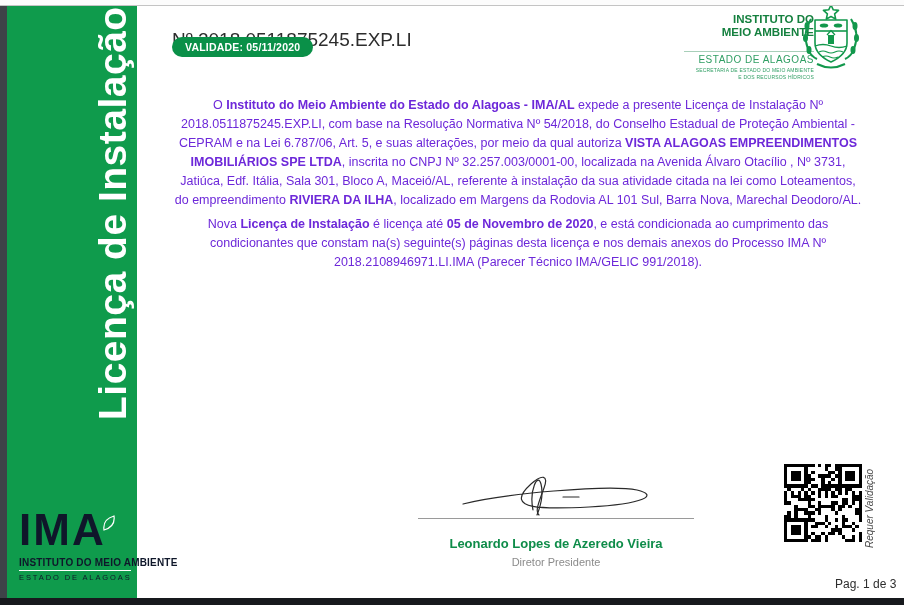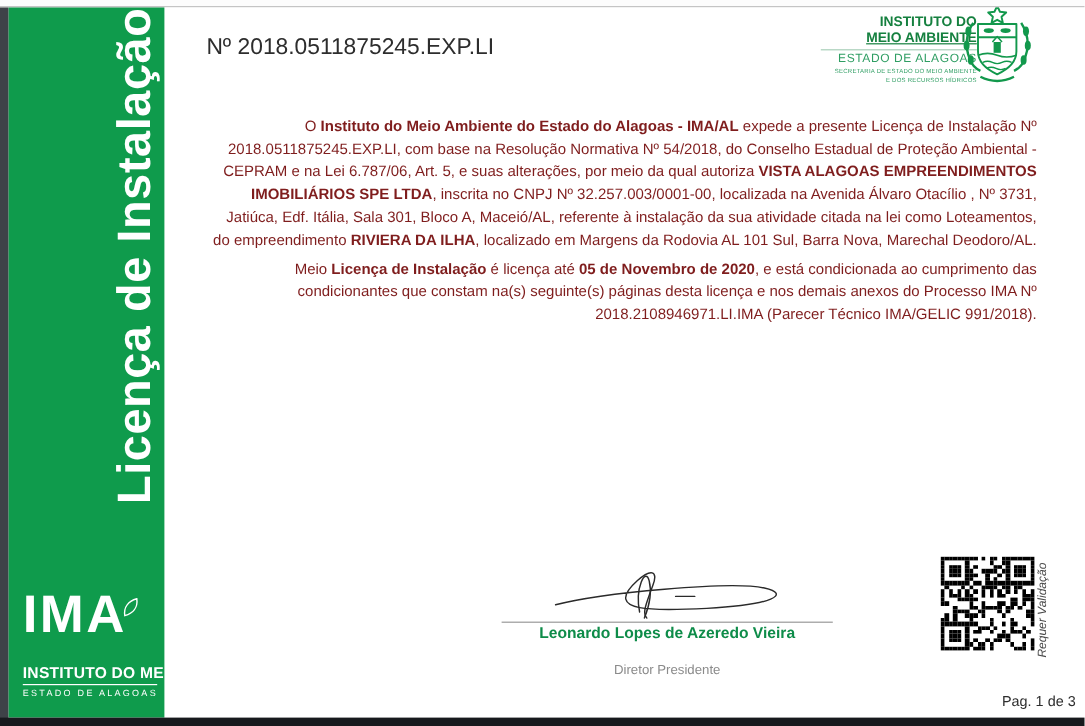--- a/index.html
+++ b/index.html
@@ -20,53 +20,53 @@
     border-bottom:1px solid #c4c4c4;z-index:7;}
   .left-edge{position:absolute;top:6px;left:0;width:7px;height:599px;background:var(--dark-edge);z-index:5;}
   .bottom-bar{position:absolute;bottom:0;left:0;width:904px;height:7px;background:var(--bottom-bar);z-index:8;}
 
   
   .green-band{position:absolute;left:7px;top:6px;width:130px;height:592px;
     background:var(--brand-green);z-index:3;}
   .band-title{position:absolute;top:2px;right:2px;height:412px;
     writing-mode:vertical-rl;transform:rotate(180deg);
     font-size:39px;font-weight:bold;color:#fff;white-space:nowrap;letter-spacing:0.5px;}
-  .ima-logo{position:absolute;left:12px;bottom:16px;width:112px;color:#ffffff;}
+  .ima-logo{position:absolute;left:12px;bottom:16px;width:112px;color:#0f172a;}
   .ima-acronym{position:relative;font-size:44px;font-weight:bold;letter-spacing:2px;line-height:1;}
   .ima-leaf{position:absolute;left:82px;top:7px;width:15px;height:17px;}
-  .ima-sub1{font-size:13px;font-weight:bold;letter-spacing:0.2px;margin-top:18px;white-space:nowrap;}
+  .ima-sub1{font-size:10px;font-weight:bold;letter-spacing:0.2px;margin-top:5px;white-space:nowrap;}
   .ima-sub2{font-size:7.5px;letter-spacing:1.9px;margin-top:2px;padding-top:2px;
     border-top:1px solid #fff;white-space:nowrap;}
 
   
   .license-number{position:absolute;left:172px;top:10px;font-size:19px;color:#2d2d2d;margin-top:19px;}
   .validity-badge{position:absolute;left:172px;top:37px;background:var(--badge-green);
     color:#fff;font-size:10.5px;font-weight:bold;padding:4px 13px;border-radius:11px;
     letter-spacing:0.2px;}
   .agency-block{position:absolute;left:684px;top:13px;width:130px;text-align:right;}
   .agency-l1,.agency-l2{font-size:11.5px;font-weight:bold;color:var(--logo-dark-green);line-height:1.15;}
-  .agency-l2{border-bottom:1px solid #a8cfb9;padding-bottom:2px;text-decoration:underline;}
+  .agency-l2{border-bottom:1px solid #a8cfb9;padding-bottom:12px;}
   .agency-l3{font-size:10px;color:var(--logo-mid-green);letter-spacing:0.5px;margin-top:2px;}
   .agency-l4,.agency-l5{font-size:5px;color:var(--logo-mid-green);line-height:1.35;letter-spacing:0.2px;}
   .agency-l4{margin-top:2px;}
   .emblem{position:absolute;left:797px;top:4px;width:68px;height:66px;}
 
   
   .doc-body{position:absolute;left:172px;top:96px;width:692px;
-    font-size:12.5px;line-height:19px;color:#7f1d1d;text-align:right;}
+    font-size:12.5px;line-height:19px;color:#6d28d9;text-align:center;}
   .doc-body p{margin:0 0 5px 0;}
   .date-line{position:absolute;left:172px;top:430px;width:692px;text-align:center;
     font-size:12.5px;color:#1b1b1b;}
 
   
   .signature-block{position:absolute;left:418px;top:466px;width:276px;text-align:center;}
   .signature-scribble{display:block;margin:0 auto;}
   .signature-line{border:none;border-top:1px solid #9a9a9a;margin:0;}
-  .signature-name{margin-top:1px;font-size:13px;font-weight:bold;color:var(--signature-green);}
-  .signature-title{margin-top:18px;font-size:11px;color:#8b8b8b;}
+  .signature-name{margin-top:17px;font-size:13px;font-weight:bold;color:var(--signature-green);}
+  .signature-title{margin-top:5px;font-size:11px;color:#8b8b8b;}
 
   
   .qr-code{position:absolute;left:784px;top:464px;width:78px;height:78px;
     display:grid;grid-template-columns:repeat(23,1fr);grid-template-rows:repeat(23,1fr);}
   .qr-code div{width:100%;height:100%;}
   .qr-code .on{background:#000;}
   .qr-label{position:absolute;left:864px;top:462px;height:86px;
     writing-mode:vertical-rl;transform:rotate(180deg);
     font-size:10px;font-style:italic;color:#4a4a4a;white-space:nowrap;}
   .page-indicator{position:absolute;left:835px;top:577px;font-size:12px;color:#2d2d2d;}
@@ -87,20 +87,21 @@
         <svg class="ima-leaf" viewBox="0 0 15 17">
           <path d="M13 1 C6 3 2 8 3 15 C10 13 14 8 13 1 Z" fill="var(--brand-green)" stroke="#fff" stroke-width="1.2"></path>
         </svg>
       </div>
       <div class="ima-sub1">INSTITUTO DO MEIO AMBIENTE</div>
       <div class="ima-sub2">ESTADO DE ALAGOAS</div>
     </div>
   </div>
 
   <div class="license-number">Nº 2018.0511875245.EXP.LI</div>
+  <div class="validity-badge">VALIDADE: 05/11/2020</div>
 
   <div class="agency-block">
     <div class="agency-l1">INSTITUTO DO</div>
     <div class="agency-l2">MEIO AMBIENTE</div>
     <div class="agency-l3">ESTADO DE ALAGOAS</div>
     <div class="agency-l4">SECRETARIA DE ESTADO DO MEIO AMBIENTE</div>
     <div class="agency-l5">E DOS RECURSOS HÍDRICOS</div>
   </div>
 
   <svg class="emblem" viewBox="0 0 68 66">
@@ -122,21 +123,21 @@
       <ellipse cx="12" cy="46" rx="2.5" ry="4" fill="#12984c" stroke="none"></ellipse>
       <ellipse cx="58" cy="22" rx="2.5" ry="4" fill="#12984c" stroke="none"></ellipse>
       <ellipse cx="59.5" cy="34" rx="2.5" ry="4" fill="#12984c" stroke="none"></ellipse>
       <ellipse cx="56" cy="46" rx="2.5" ry="4" fill="#12984c" stroke="none"></ellipse>
       <path d="M20 60 q14 7 28 0" stroke-width="2"></path>
     </g>
   </svg>
 
   <div class="doc-body">
     <p><span>O </span><span style="font-weight: bold;">Instituto do Meio Ambiente do Estado do Alagoas - IMA/AL</span><span> expede a presente Licença de Instalação Nº 2018.0511875245.EXP.LI, com base na Resolução Normativa Nº 54/2018, do Conselho Estadual de Proteção Ambiental - CEPRAM e na Lei 6.787/06, Art. 5, e suas alterações, por meio da qual autoriza </span><span style="font-weight: bold;">VISTA ALAGOAS EMPREENDIMENTOS IMOBILIÁRIOS SPE LTDA</span><span>, inscrita no CNPJ Nº 32.257.003/0001-00, localizada na Avenida Álvaro Otacílio , Nº 3731, Jatiúca, Edf. Itália, Sala 301, Bloco A, Maceió/AL, referente à instalação da sua atividade citada na lei como Loteamentos, do empreendimento </span><span style="font-weight: bold;">RIVIERA DA ILHA</span><span>, localizado em Margens da Rodovia AL 101 Sul, Barra Nova, Marechal Deodoro/AL.</span></p>
-    <p><span>Meio </span><span style="font-weight: bold;">Licença de Instalação</span><span> é licença até </span><span style="font-weight: bold;">05 de Novembro de 2020</span><span>, e está condicionada ao cumprimento das condicionantes que constam na(s) seguinte(s) páginas desta licença e nos demais anexos do Processo IMA Nº 2018.2108946971.LI.IMA (Parecer Técnico IMA/GELIC 991/2018).</span></p>
+    <p><span>Nova </span><span style="font-weight: bold;">Licença de Instalação</span><span> é licença até </span><span style="font-weight: bold;">05 de Novembro de 2020</span><span>, e está condicionada ao cumprimento das condicionantes que constam na(s) seguinte(s) páginas desta licença e nos demais anexos do Processo IMA Nº 2018.2108946971.LI.IMA (Parecer Técnico IMA/GELIC 991/2018).</span></p>
   </div>
 
 
   <div class="signature-block">
     <svg class="signature-scribble" width="230" height="52" viewBox="0 0 230 52">
       <g fill="none" stroke="#2a2a2a" stroke-width="1.2" stroke-linecap="round">
         <path d="M22 38 C60 28 168 18 196 24 C218 29 204 38 148 41 C106 43 60 45 90 18 C101 8 108 9 103 22 C97 38 94 46 98 49"></path>
         <path d="M92 44 C88 24 97 6 100 18 C103 30 98 44 96 49"></path>
         <path d="M122 31 h16"></path>
       </g>

